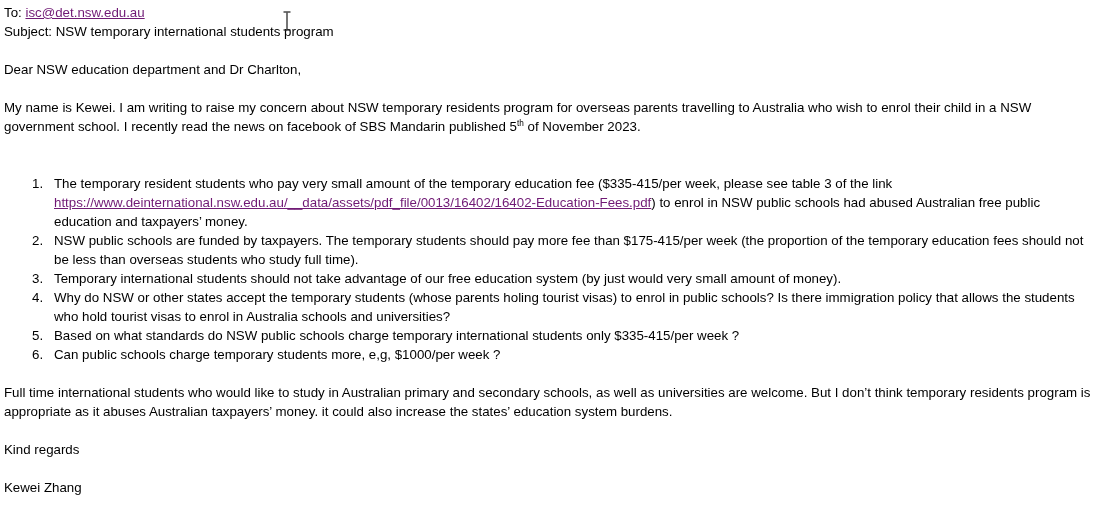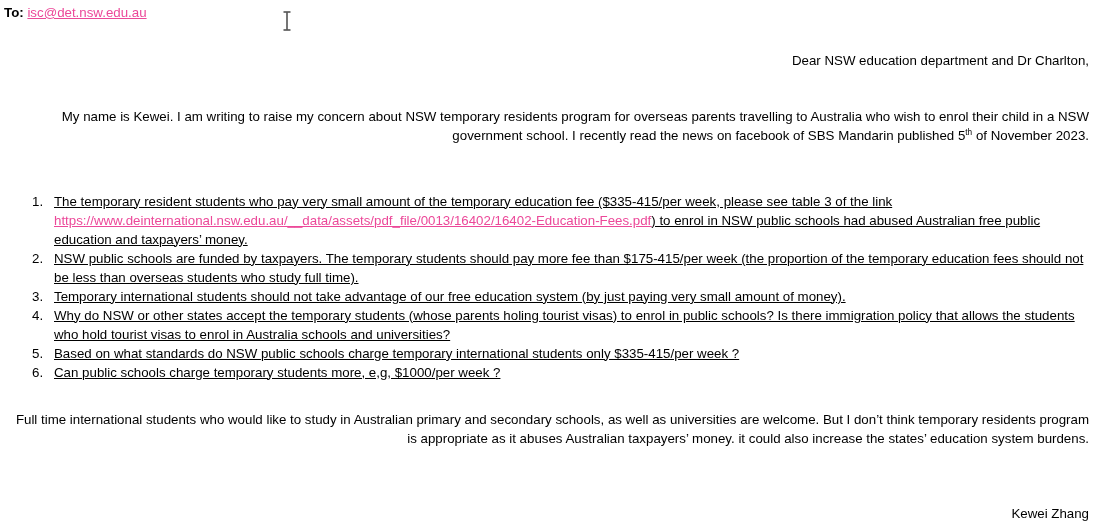--- a/index.html
+++ b/index.html
@@ -21,40 +21,38 @@
     position: relative;
     padding: 4px 6px 0 4px;
     box-sizing: border-box;
     width: 1104px;
   }
   .hdr-line {
     white-space: nowrap;
     line-height: 18.5px;
   }
   .hdr-label {
-    font-weight: bold;
+    font-weight: normal;
   }
   a.maillink, a.urllink {
-    color: #ec4899;
+    color: #701a75;
     text-decoration: underline;
   }
   .spacer {
     height: 19px;
   }
   p.para {
-    margin: 9px;
+    margin: 0;
     padding: 0;
-    text-align: right;
   }
   ol.concerns {
     margin: 0;
     padding: 0 0 0 50px;
     list-style: none;
     counter-reset: concern;
-    text-decoration: underline;
   }
   ol.concerns > li {
     position: relative;
     margin: 0;
     padding: 0;
     counter-increment: concern;
   }
   ol.concerns > li::before {
     content: counter(concern) ".";
     position: absolute;
@@ -81,54 +79,59 @@
 <body>
 
 <div class="email-body">
 
   <div class="hdr-line">
     <span class="hdr-label">To:</span>
     <a class="maillink" href="#">isc@det.nsw.edu.au</a>
   </div>
 
 
+  <div class="hdr-line">
+    <span class="hdr-label">Subject:</span>
+    <span>NSW temporary international students program</span>
+  </div>
 
   <div class="spacer"></div>
 
   <p class="para">Dear NSW education department and Dr Charlton,</p>
 
   <div class="spacer"></div>
 
   <p class="para"><span>My name is Kewei. I am writing to raise my concern about NSW temporary residents program for overseas parents travelling to Australia who wish to enrol their child in a NSW government school. I recently read the news on facebook of SBS Mandarin published 5</span><sup>th</sup><span> of November 2023.</span></p>
 
   <div class="spacer"></div>
 
 
   <div class="spacer"></div>
 
   <ol class="concerns">
     <li><span>The temporary resident students who pay very small amount of the temporary education fee ($335-415/per week, please see table 3 of the link </span><a class="urllink" href="#">https://www.deinternational.nsw.edu.au/__data/assets/pdf_file/0013/16402/16402-Education-Fees.pdf</a><span>) to enrol in NSW public schools had abused Australian free public education and taxpayers’ money.</span></li>
 
     <li><span>NSW public schools are funded by taxpayers. The  temporary students should pay more fee than $175-415/per week (the proportion of the temporary education fees should not be less than overseas students who study full time).</span></li>
 
-    <li><span>Temporary international students should not take advantage of our free education system (by just paying very small amount of money).</span></li>
+    <li><span>Temporary international students should not take advantage of our free education system (by just would very small amount of money).</span></li>
 
     <li><span>Why do NSW or other states accept the temporary students (whose parents holing tourist visas) to enrol in public schools? Is there immigration policy that allows the students who hold tourist visas to enrol in Australia schools and universities?</span></li>
 
     <li><span>Based on what standards do NSW public schools charge temporary international students only $335-415/per week ?</span></li>
 
     <li><span>Can public schools charge temporary students more, e,g, $1000/per week ?</span></li>
   </ol>
 
   <div class="spacer"></div>
 
   <p class="para">Full time international students who would like to study in Australian primary and secondary schools, as well as universities are welcome. But I don’t think temporary residents program is appropriate as it abuses Australian taxpayers’ money. it could also increase the states’ education system burdens.</p>
 
   <div class="spacer"></div>
 
+  <p class="para">Kind regards</p>
 
   <div class="spacer"></div>
 
   <p class="para">Kewei Zhang</p>
 
   <span class="cursor-ibeam">
     <svg width="12" height="22" viewBox="0 0 12 22" xmlns="http://www.w3.org/2000/svg">
       <g fill="none" stroke="#2b2b2b" stroke-width="1.3">
         <line x1="6" y1="2.5" x2="6" y2="19.5"></line>
         <line x1="2.5" y1="2" x2="9.5" y2="2"></line>

